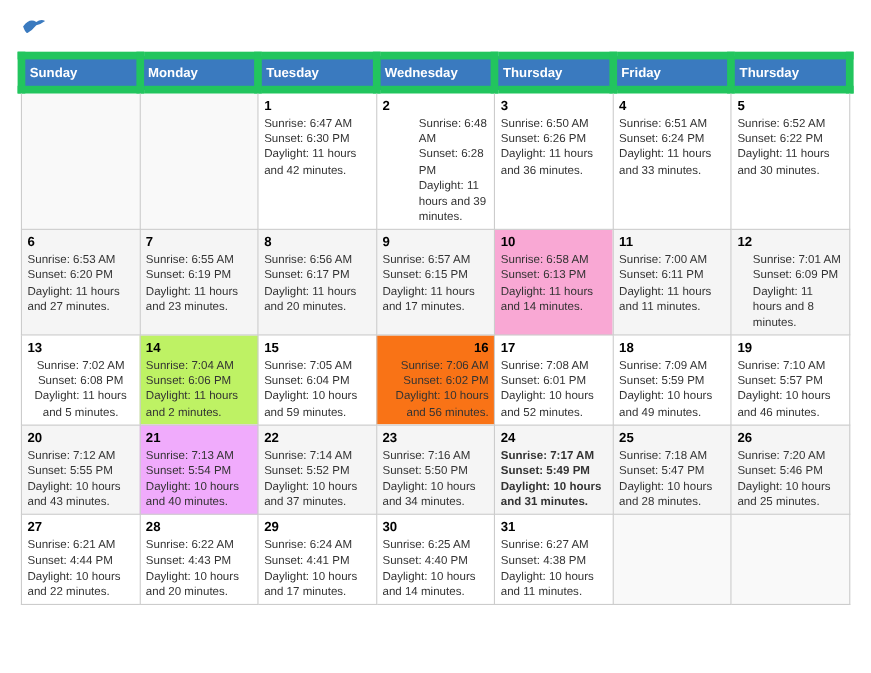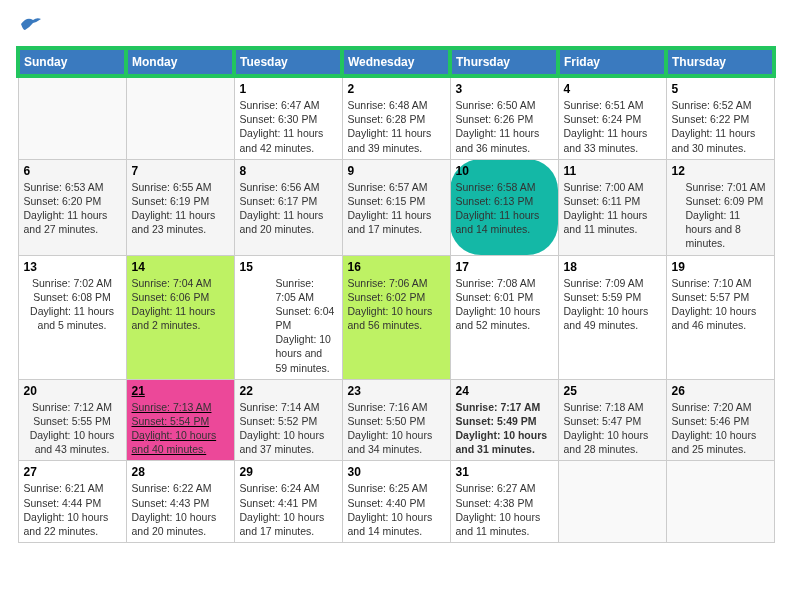--- a/index.html
+++ b/index.html
@@ -38,21 +38,21 @@
       border-collapse: collapse;
       font-size: 11px;
     }
     .calendar th {
       background: #3a7abf;
       color: #fff;
       padding: 5px 4px;
       text-align: left;
       font-size: 12px;
       font-weight: bold;
-      border: 4px solid #22c55e;
+      border: 7px solid #22c55e;
     }
     .calendar td {
       border: 1px solid #ccc;
       vertical-align: top;
       padding: 4px 5px;
       width: calc(100% / 7);
       min-height: 70px;
     }
     .calendar tr:nth-child(even) td {
       background: #f5f5f5;
@@ -124,21 +124,21 @@
         <td class="empty" style="background-color: rgb(255, 255, 255);"></td>
         <td class="empty" style="background-color: rgb(255, 255, 255);"></td>
         <td style="background-color: rgb(255, 255, 255);">
           <span class="day-number">1</span>
           <div class="day-info" style="white-space: pre-line;">Sunrise: 6:47 AM
 Sunset: 6:30 PM
 Daylight: 11 hours and 42 minutes.</div>
         </td>
         <td style="background-color: rgb(255, 255, 255);">
           <span class="day-number">2</span>
-          <div class="day-info" style="white-space: pre-line;">Sunrise: 6:48 AM
+          <div class="day-info" style="white-space: pre-line; margin-left: 33px;">Sunrise: 6:48 AM
 Sunset: 6:28 PM
 Daylight: 11 hours and 39 minutes.</div>
         </td>
         <td style="background-color: rgb(255, 255, 255);">
           <span class="day-number">3</span>
           <div class="day-info" style="white-space: pre-line;">Sunrise: 6:50 AM
 Sunset: 6:26 PM
 Daylight: 11 hours and 36 minutes.</div>
         </td>
         <td style="background-color: rgb(255, 255, 255);">
@@ -172,21 +172,21 @@
           <div class="day-info" style="white-space: pre-line;">Sunrise: 6:56 AM
 Sunset: 6:17 PM
 Daylight: 11 hours and 20 minutes.</div>
         </td>
         <td style="background-color: rgb(245, 245, 245);">
           <span class="day-number">9</span>
           <div class="day-info" style="white-space: pre-line;">Sunrise: 6:57 AM
 Sunset: 6:15 PM
 Daylight: 11 hours and 17 minutes.</div>
         </td>
-        <td style="background-color: #14b8a6; border-radius: 31px;">
+        <td style="background-color: #f9a8d4;">
           <span class="day-number">10</span>
           <div class="day-info" style="white-space: pre-line;">Sunrise: 6:58 AM
 Sunset: 6:13 PM
 Daylight: 11 hours and 14 minutes.</div>
         </td>
         <td style="background-color: rgb(245, 245, 245);">
           <span class="day-number">11</span>
           <div class="day-info" style="white-space: pre-line;">Sunrise: 7:00 AM
 Sunset: 6:11 PM
 Daylight: 11 hours and 11 minutes.</div>
@@ -206,25 +206,25 @@
 Daylight: 11 hours and 5 minutes.</div>
         </td>
         <td style="background-color: #bef264;">
           <span class="day-number">14</span>
           <div class="day-info" style="white-space: pre-line;">Sunrise: 7:04 AM
 Sunset: 6:06 PM
 Daylight: 11 hours and 2 minutes.</div>
         </td>
         <td style="background-color: rgb(255, 255, 255);">
           <span class="day-number">15</span>
-          <div class="day-info" style="white-space: pre-line; margin-left: 36px;">Sunrise: 7:05 AM
+          <div class="day-info" style="white-space: pre-line;">Sunrise: 7:05 AM
 Sunset: 6:04 PM
 Daylight: 10 hours and 59 minutes.</div>
         </td>
-        <td style="background-color: #bef264;">
+        <td style="background-color: #f97316; text-align: right;">
           <span class="day-number">16</span>
           <div class="day-info" style="white-space: pre-line;">Sunrise: 7:06 AM
 Sunset: 6:02 PM
 Daylight: 10 hours and 56 minutes.</div>
         </td>
         <td style="background-color: rgb(255, 255, 255);">
           <span class="day-number">17</span>
           <div class="day-info" style="white-space: pre-line;">Sunrise: 7:08 AM
 Sunset: 6:01 PM
 Daylight: 10 hours and 52 minutes.</div>
@@ -238,25 +238,25 @@
         <td style="background-color: rgb(255, 255, 255);">
           <span class="day-number">19</span>
           <div class="day-info" style="white-space: pre-line;">Sunrise: 7:10 AM
 Sunset: 5:57 PM
 Daylight: 10 hours and 46 minutes.</div>
         </td>
       </tr>
       <tr style="background: rgb(245, 245, 245);">
         <td style="background-color: rgb(245, 245, 245);">
           <span class="day-number">20</span>
-          <div class="day-info" style="white-space: pre-line; text-align: center;">Sunrise: 7:12 AM
+          <div class="day-info" style="white-space: pre-line;">Sunrise: 7:12 AM
 Sunset: 5:55 PM
 Daylight: 10 hours and 43 minutes.</div>
         </td>
-        <td style="background-color: #ec4899; text-decoration: underline;">
+        <td style="background-color: #f0abfc;">
           <span class="day-number">21</span>
           <div class="day-info" style="white-space: pre-line;">Sunrise: 7:13 AM
 Sunset: 5:54 PM
 Daylight: 10 hours and 40 minutes.</div>
         </td>
         <td style="background-color: rgb(245, 245, 245);">
           <span class="day-number">22</span>
           <div class="day-info" style="white-space: pre-line;">Sunrise: 7:14 AM
 Sunset: 5:52 PM
 Daylight: 10 hours and 37 minutes.</div>

